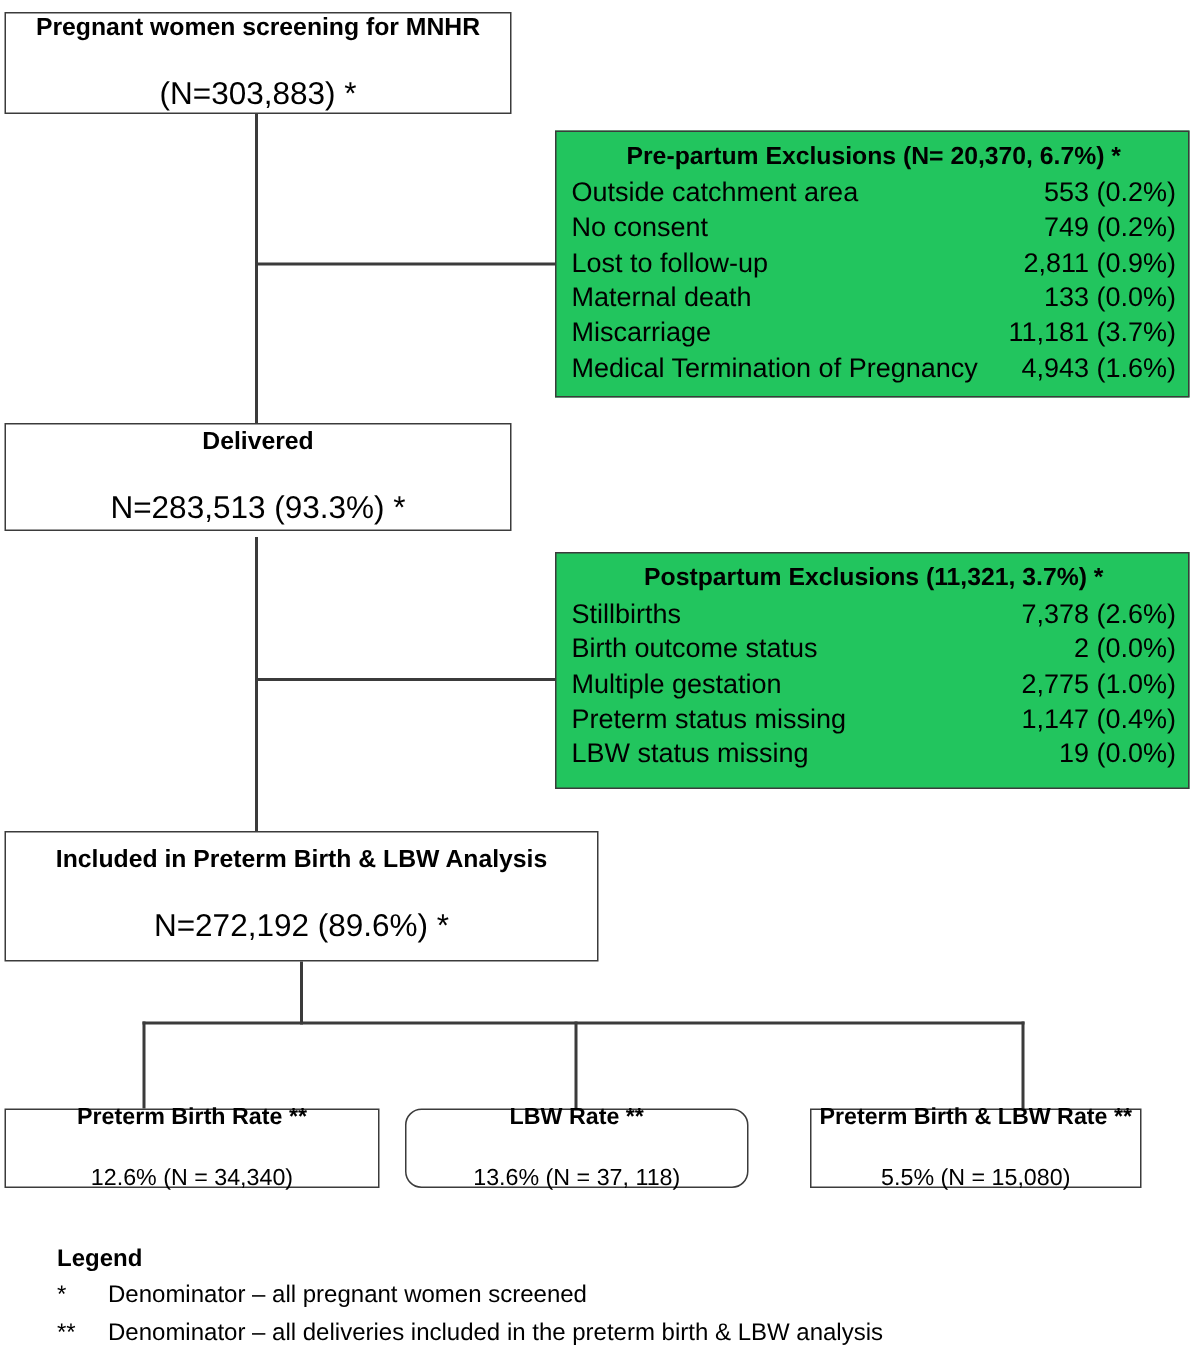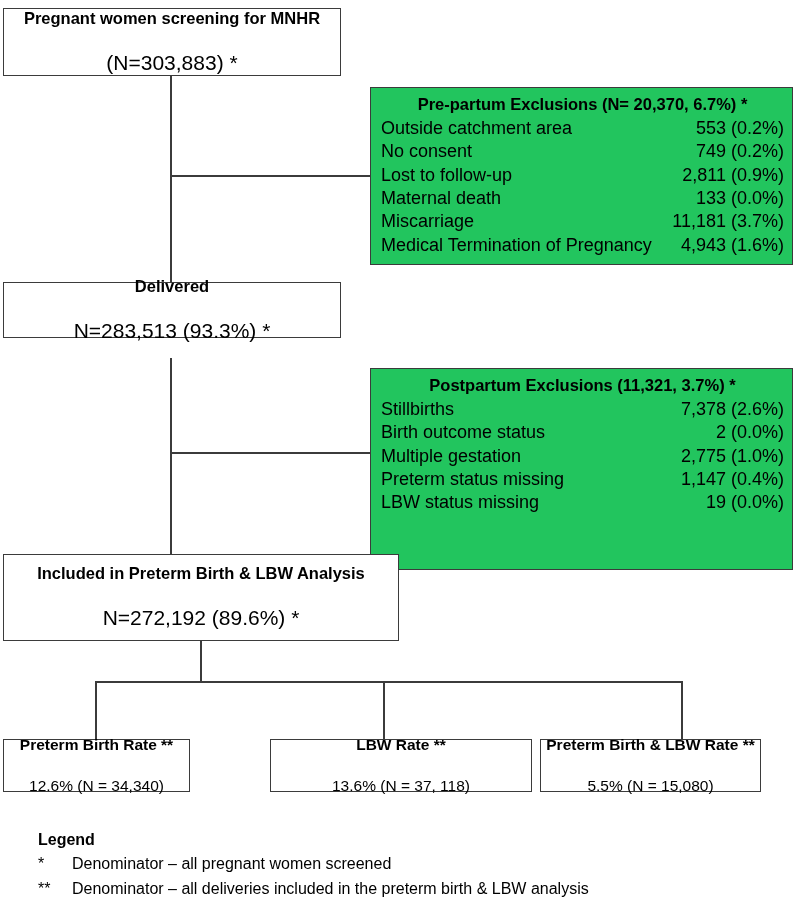--- a/index.html
+++ b/index.html
@@ -148,30 +148,30 @@
           <td class="value">11,181 (3.7%)</td>
         </tr>
         <tr>
           <td class="label">Medical Termination of Pregnancy</td>
           <td class="value">4,943 (1.6%)</td>
         </tr>
       </tbody>
     </table>
   </div>
 
-  <div class="box" style="left:3px; top:282px; width:338px; height:56px;">
+  <div class="box" style="left:3px; top:282px; width:338px; height:72px;">
     <div class="title">Delivered</div>
     <div class="sub">N=283,513 (93.3%) *</div>
   </div>
 
   <div class="line vline" style="left:170px; top:358px; height:196px;"></div>
 
   <div class="line hline" style="left:170px; top:452px; width:201px;"></div>
 
-  <div class="panel" style="left:370px; top:368px; width:423px; height:202px;">
+  <div class="panel" style="left:370px; top:368px; width:423px; height:158px;">
     <div class="panel-title">Postpartum Exclusions (11,321, 3.7%) *</div>
     <table>
       <tbody>
         <tr>
           <td class="label">Stillbirths</td>
           <td class="value">7,378 (2.6%)</td>
         </tr>
         <tr>
           <td class="label">Birth outcome status</td>
           <td class="value">2 (0.0%)</td>
@@ -196,26 +196,26 @@
     <div class="title">Included in Preterm Birth &amp; LBW Analysis</div>
     <div class="sub">N=272,192 (89.6%) *</div>
   </div>
 
   <div class="line vline" style="left:200px; top:641px; height:42px;"></div>
   <div class="line hline" style="left:95px; top:681px; width:588px;"></div>
   <div class="line vline" style="left:95px; top:681px; height:59px;"></div>
   <div class="line vline" style="left:383px; top:681px; height:59px;"></div>
   <div class="line vline" style="left:681px; top:681px; height:59px;"></div>
 
-  <div class="box obox" style="left:3px; top:739px; width:187px; height:53px;">
+  <div class="box obox" style="left:3px; top:739px; width:250px; height:53px;">
     <div class="title">Preterm Birth Rate **</div>
     <div class="sub">12.6% (N = 34,340)</div>
   </div>
 
-  <div class="box obox" style="left:270px; top:739px; width:262px; height:53px;">
+  <div class="box obox" style="left:270px; top:739px; width:229px; height:53px;border-radius:11px;">
     <div class="title">LBW Rate **</div>
     <div class="sub">13.6% (N = 37, 118)</div>
   </div>
 
   <div class="box obox" style="left:540px; top:739px; width:221px; height:53px;">
     <div class="title">Preterm Birth &amp; LBW Rate **</div>
     <div class="sub">5.5% (N = 15,080)</div>
   </div>
 
   <div id="legend">

